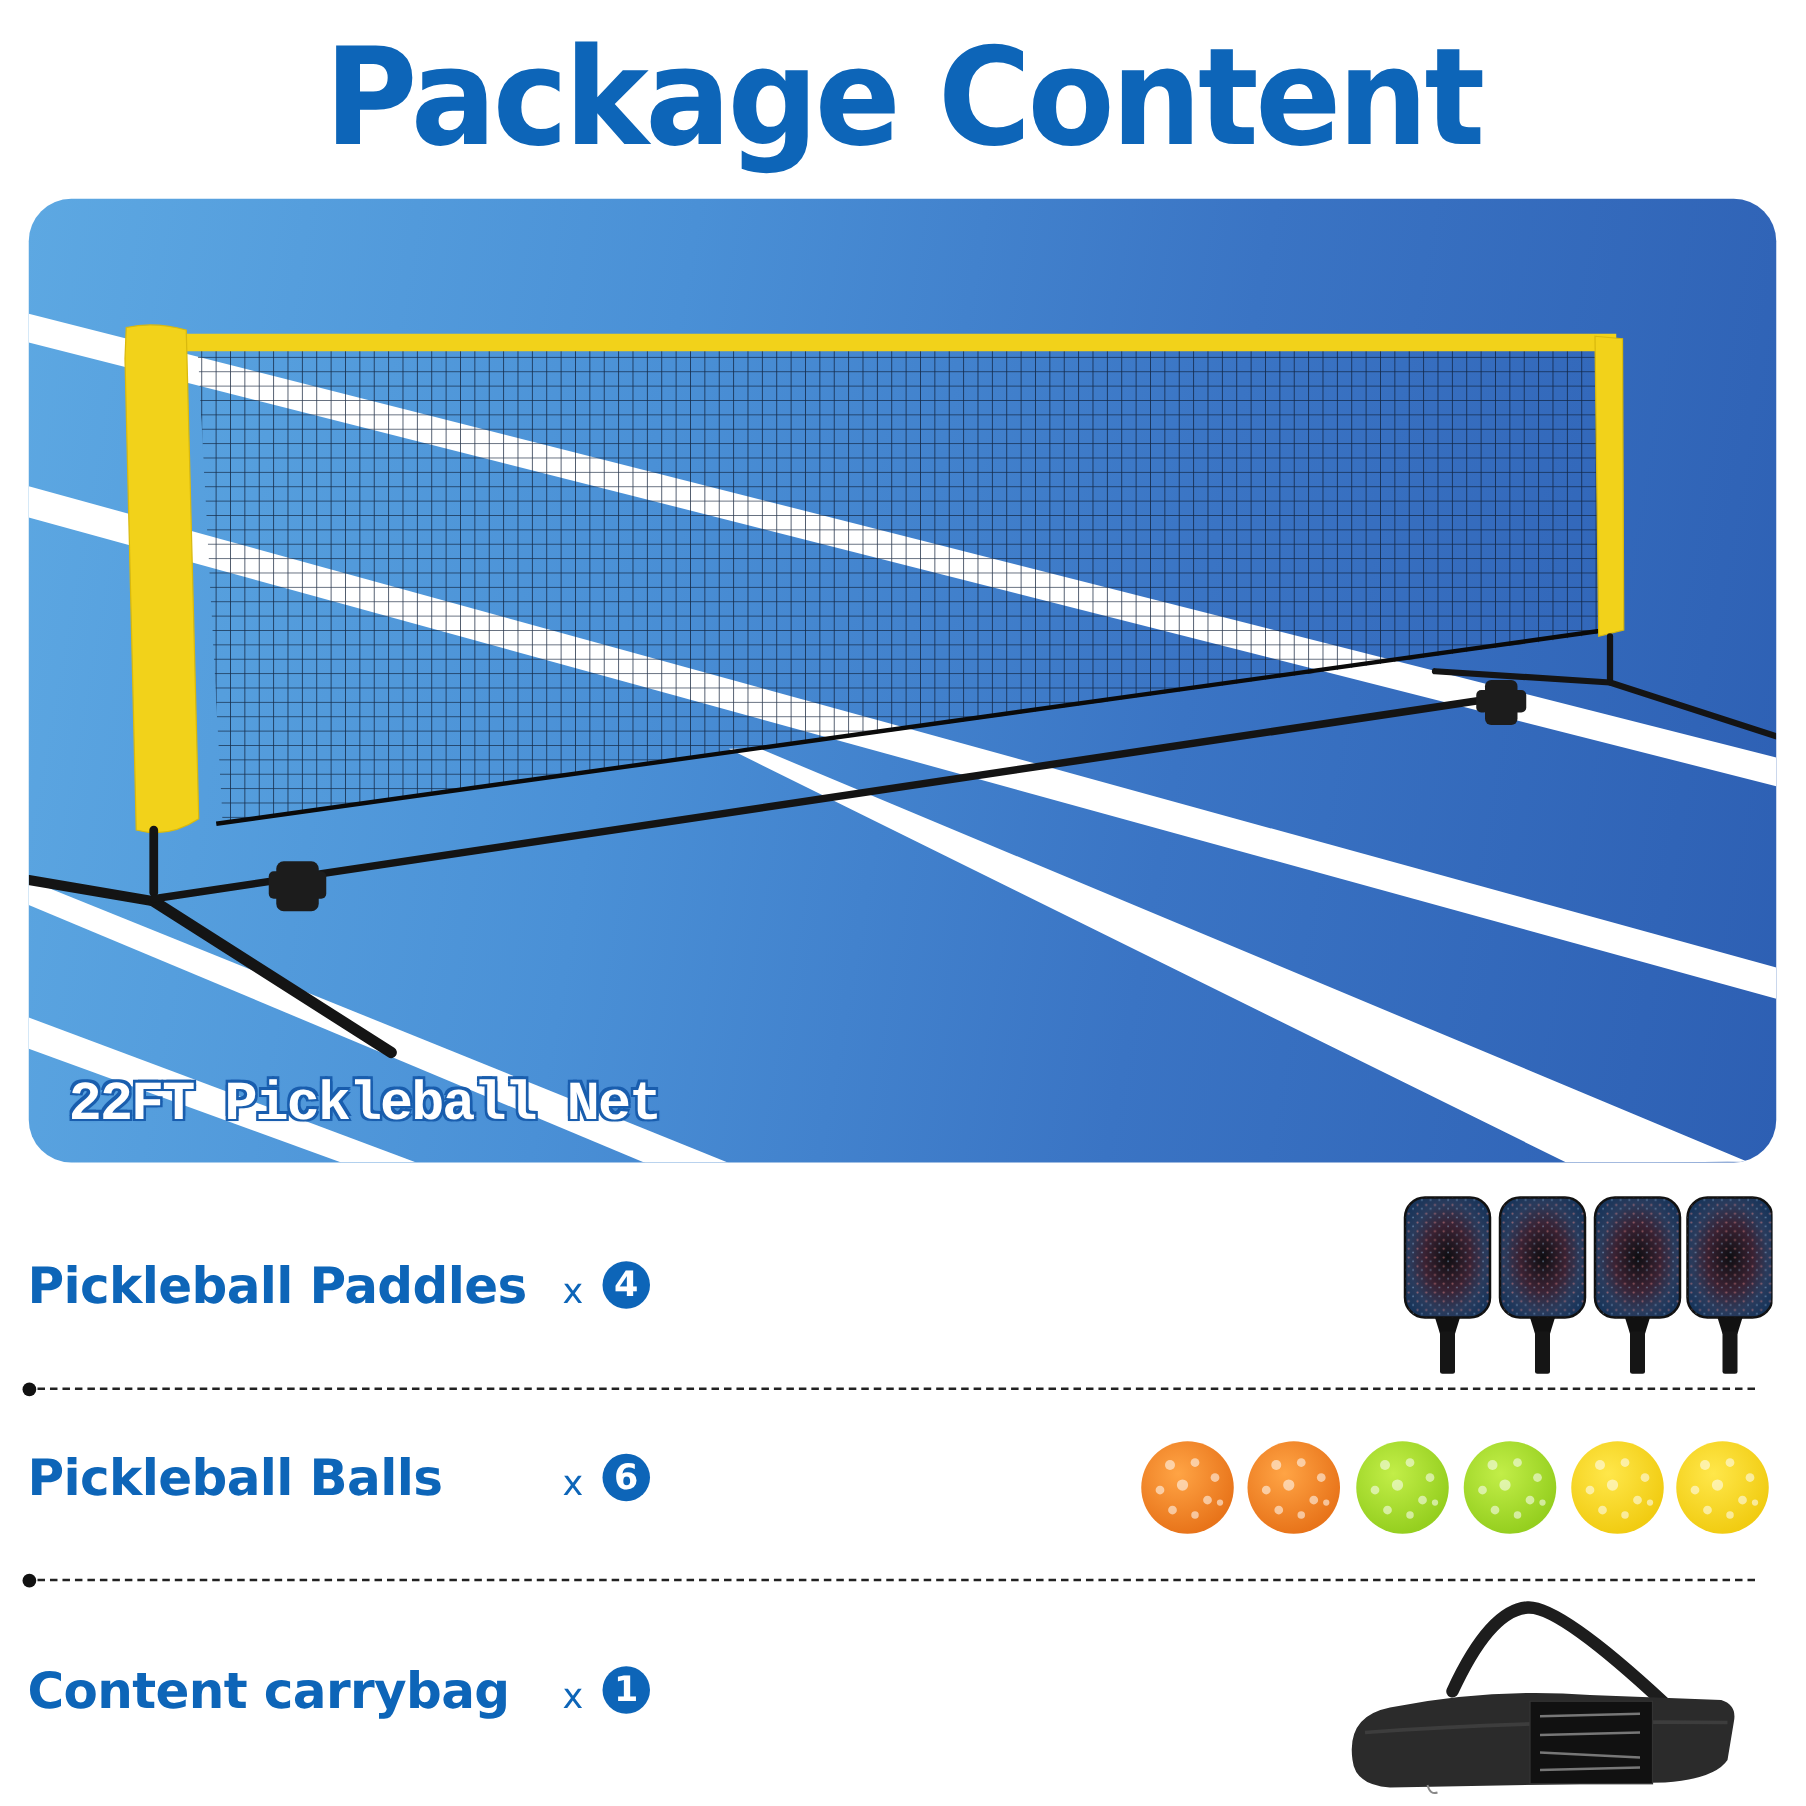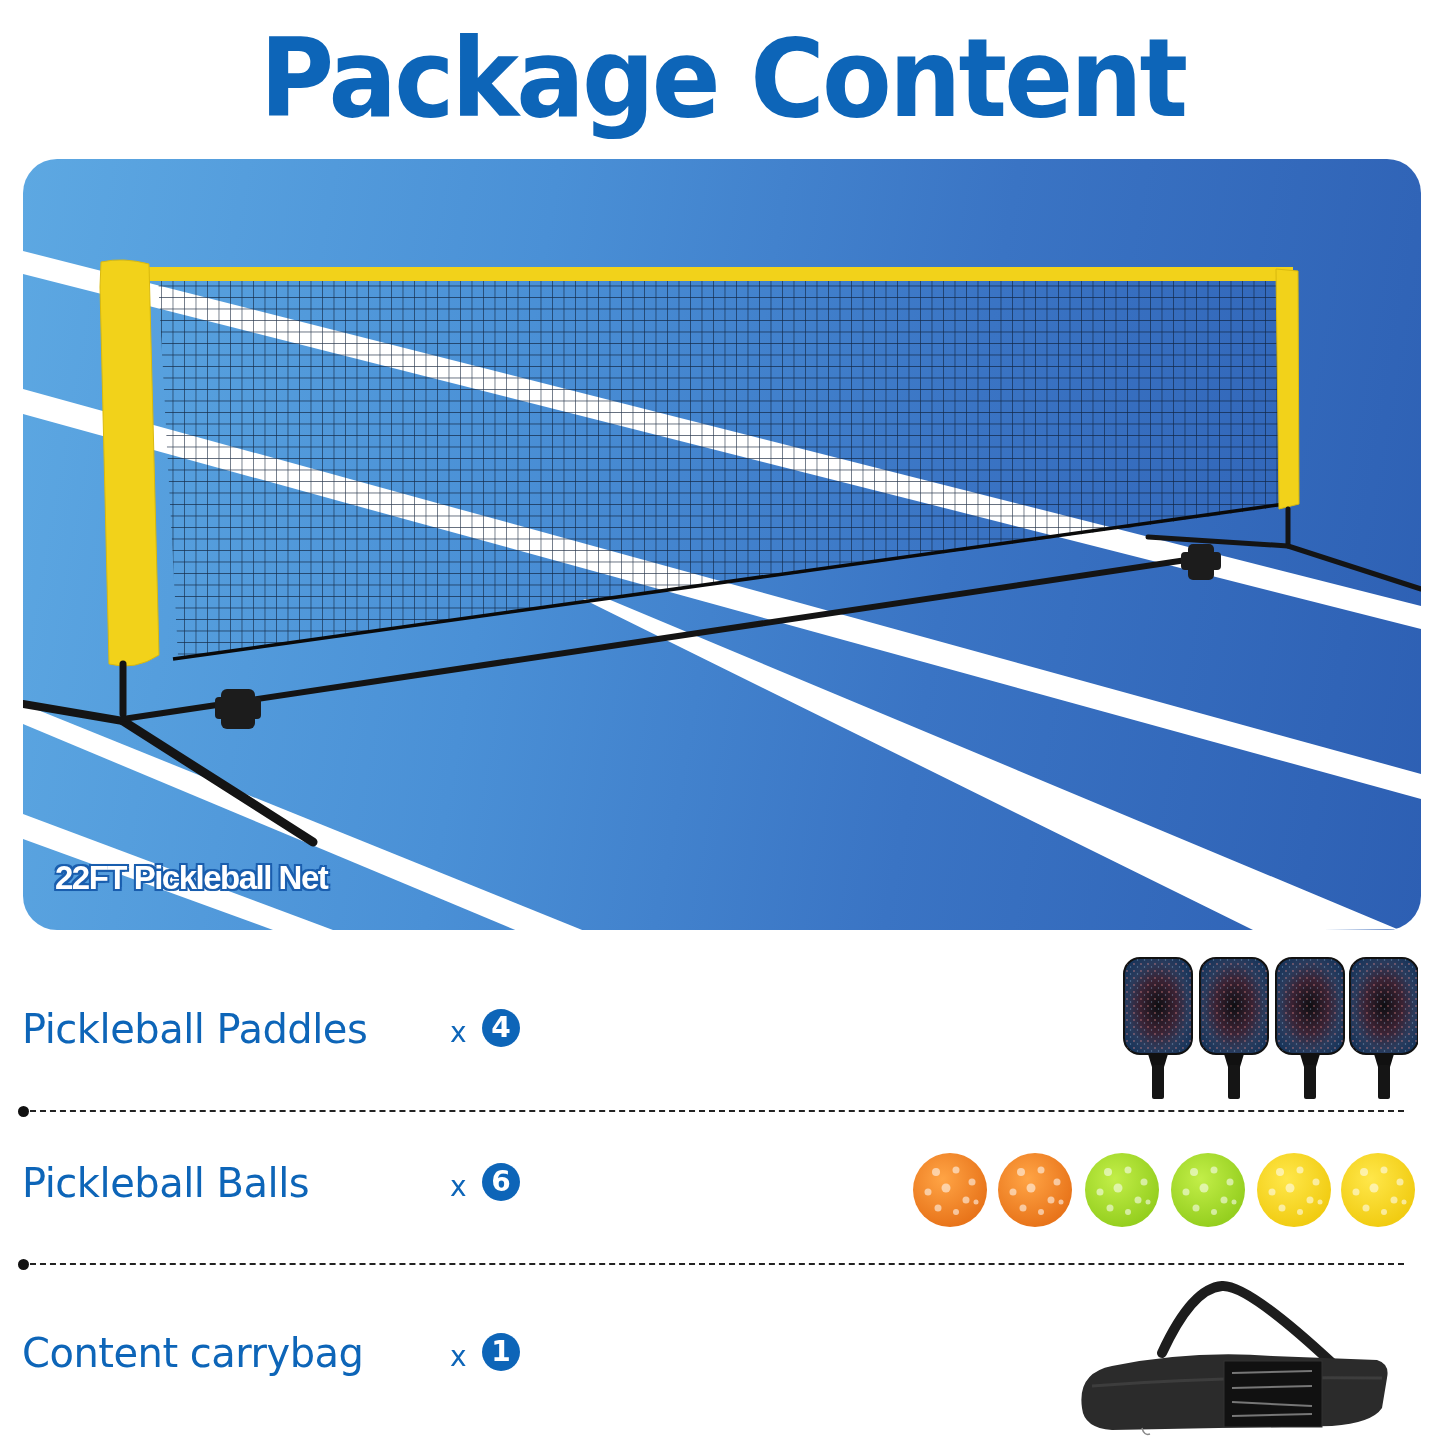--- a/index.html
+++ b/index.html
@@ -9,29 +9,29 @@
     color:#0d65b8; font-family:"DejaVu Sans", sans-serif; font-weight:bold;
     font-size:108px; letter-spacing:-3px; line-height:130px; transform:scaleX(0.94);
   }
   .hero {
     position:absolute; left:23px; top:159px; width:1398px; height:771px;
     border-radius:34px; overflow:hidden;
     background:linear-gradient(100deg,#5da8e2 0%,#4a90d6 35%,#3a74c4 65%,#2d5fb3 100%);
   }
   .hero svg { position:absolute; left:0; top:0; }
   .hero-caption {
-    position:absolute; left:32px; top:700px; font-family:Liberation Sans, sans-serif;
-    font-weight:bold; font-size:33px; color:#ffffff; letter-spacing:-1.5px;
+    position:absolute; left:32px; top:700px; font-family:Liberation Mono, monospace;
+    font-weight:bold; font-size:44px; color:#ffffff; letter-spacing:-1.5px;
     -webkit-text-stroke:2px #1f6bbf; paint-order:stroke fill;
     text-shadow:0 0 3px #1a5eae, 2px 2px 0 #1a5eae, -2px -2px 0 #1a5eae, 2px -2px 0 #1a5eae, -2px 2px 0 #1a5eae;
     text-align:right;
   }
   .row { position:absolute; left:22px; height:80px; }
   .row-label {
-    position:absolute; left:0; top:0; color:#0d65b8; font-weight:normal;
+    position:absolute; left:0; top:0; color:#0d65b8; font-weight:bold;
     font-family:"DejaVu Sans", sans-serif; font-size:40px; letter-spacing:-0.5px; white-space:nowrap;
   }
   .row-x { position:absolute; left:428px; top:10px; color:#0d65b8; font-family:"DejaVu Sans", sans-serif; font-size:28px; }
   .row-qty {
     position:absolute; left:460px; top:3px; width:38px; height:38px; border-radius:50%;
     background:#0d65b8; color:#fff; font-weight:bold; font-size:28px; text-align:center; line-height:38px;
     font-family:"DejaVu Sans", sans-serif;
   }
   .divider { position:absolute; left:18px; width:1386px; height:12px; }
   .divider .dot { position:absolute; left:0; top:1px; width:11px; height:11px; border-radius:50%; background:#111; }

